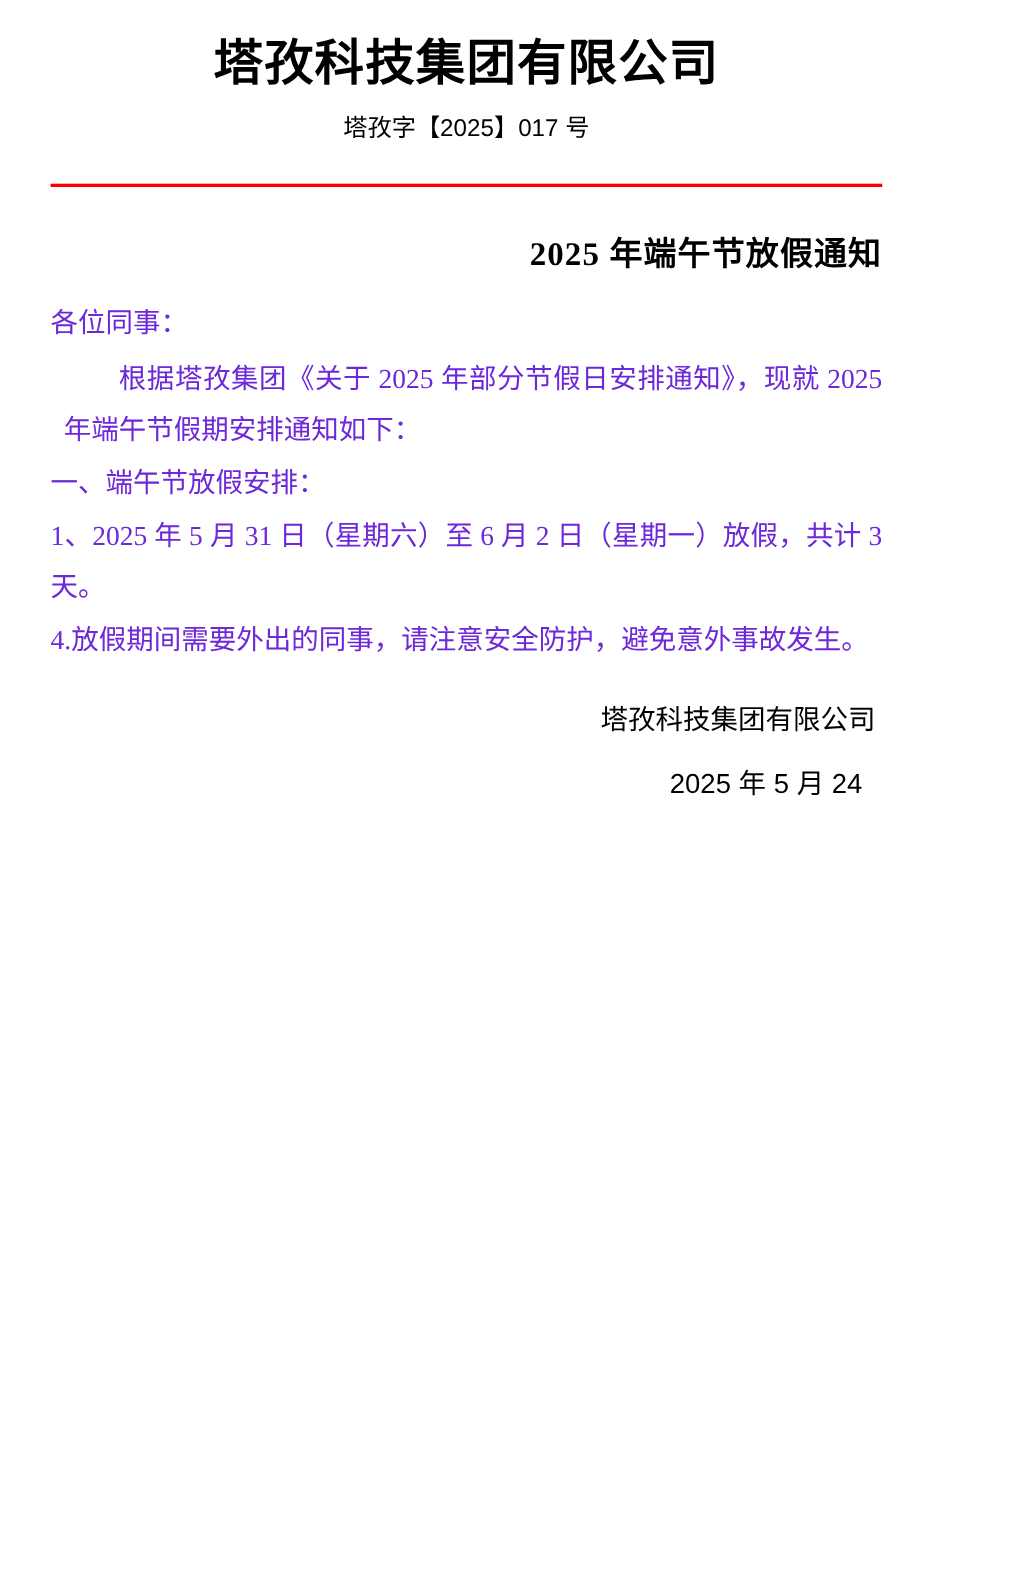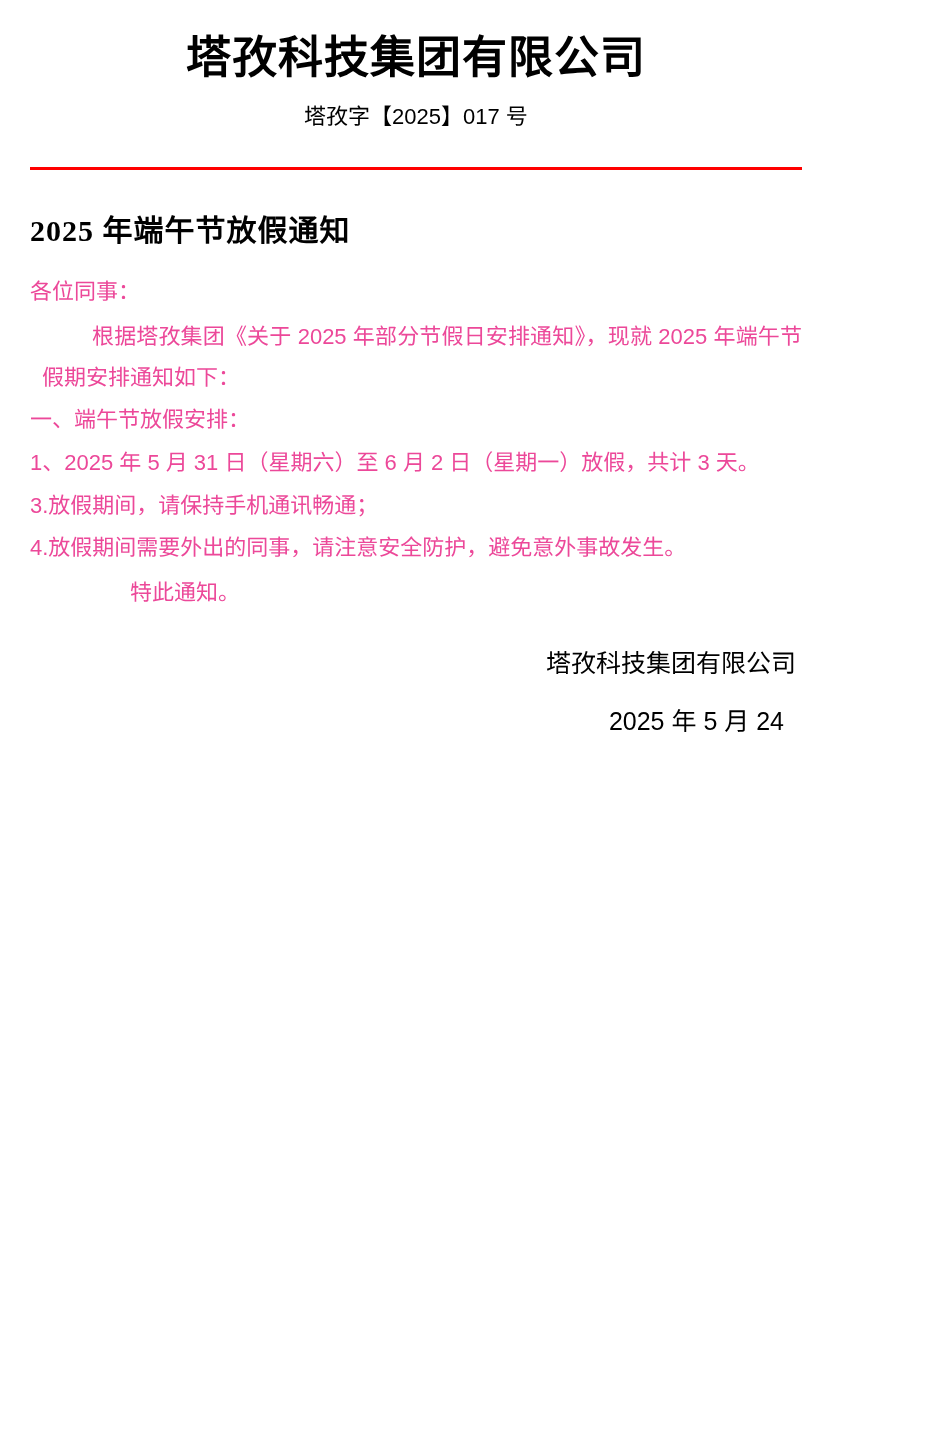--- a/index.html
+++ b/index.html
@@ -12,21 +12,21 @@
     width: 930px;
     min-height: 1442px;
     font-family: "Liberation Serif", "DejaVu Serif", serif;
     color: #000000;
     -webkit-font-smoothing: antialiased;
   }
   .page {
     width: 832px;
     min-height: 1442px;
     box-sizing: border-box;
-    padding: 22px 30px 10px 30px;
+    padding: 22px 30px 10px 46px;
     position: relative;
   }
   .org-title {
     text-align: center;
     font-family: "Liberation Serif", "DejaVu Serif", serif;
     font-size: 45px;
     font-weight: 700;
     letter-spacing: 1px;
     line-height: 1.25;
     margin: 8px 0 0 0;
@@ -41,32 +41,32 @@
     margin: 14px 0 0 0;
     color: #000;
   }
   .red-rule {
     height: 3px;
     background: #ff0000;
     margin: 34px 0 0 0;
     width: 100%;
   }
   .doc-title {
-    text-align: left;
+    text-align: right;
     font-family: "Liberation Serif", "DejaVu Serif", serif;
     font-size: 30px;
     font-weight: 700;
     margin: 36px 0 22px 0;
     letter-spacing: 1px;
   }
   .body-text {
-    font-family: Liberation Sans, sans-serif;
-    font-size: 22px;
+    font-family: Liberation Serif, serif;
+    font-size: 25px;
     line-height: 1.85;
-    color: #ec4899;
+    color: #6d28d9;
     text-align: justify;
   }
   .p-salutation {
     margin: 0 0 4px 0;
   }
   .p-indent {
     text-indent: 50px;
     margin: 0 0 2px 12px;
   }
   .p-plain {
@@ -114,25 +114,23 @@
 
     <p class="p-indent">根据塔孜集团《关于 2025 年部分节假日安排通知》，现就 2025 年端午节假期安排通知如下：</p>
 
     <p class="p-plain">一、端午节放假安排：</p>
 
     <p class="p-plain">1、2025 年 5 月 31 日（星期六）至 6 月 2 日（星期一）放假，共计 3 天。</p>
 
 
 
 
-    <p class="p-plain">3.放假期间，请保持手机通讯畅通；</p>
 
     <p class="p-plain">4.放假期间需要外出的同事，请注意安全防护，避免意外事故发生。</p>
 
-    <p class="p-notice">特此通知。</p>
   </div>
 
   <div class="signature-block">
     <p class="sig-line">塔孜科技集团有限公司</p>
     <p class="sig-date">2025 年 5 月 24</p>
   </div>
 
 </div>
 
 </body></html>

